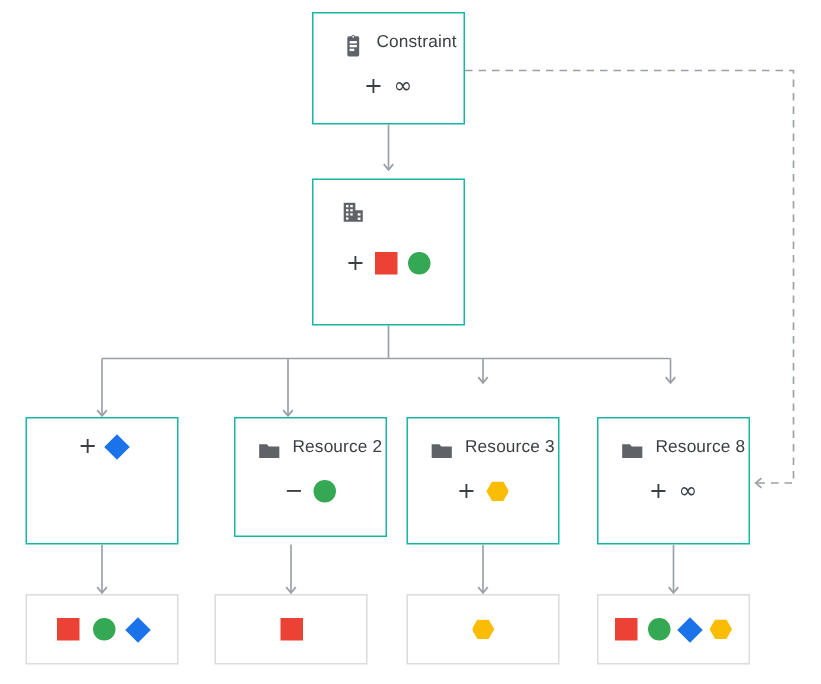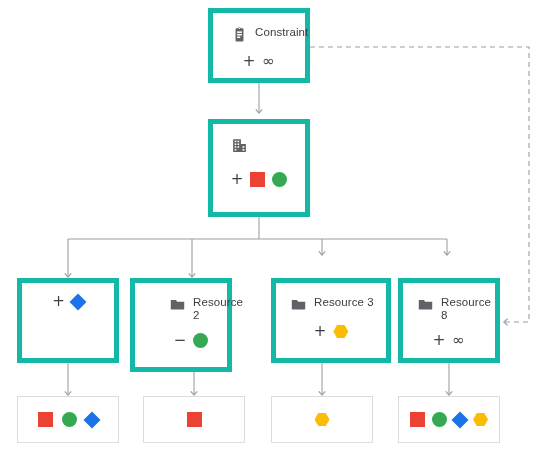--- a/index.html
+++ b/index.html
@@ -23,21 +23,21 @@
     left: 0;
     top: 0;
     width: 547px;
     height: 456px;
     pointer-events: none;
   }
   .node {
     position: absolute;
     box-sizing: border-box;
     background: #ffffff;
-    border: 5px solid #14b8a6;
+    border: 1px solid #14b8a6;
   }
   .node-head {
     display: flex;
     align-items: flex-start;
     gap: 7px;
     padding: 13px 0 0 18px;
   }
   .node-icon {
     flex: 0 0 auto;
     width: 17px;
@@ -173,34 +173,34 @@
     </div>
   </div>
 
   <div class="node" style="left:17px; top:278px; width:102px; height:85px;">
     <div class="node-body">
       <span class="op">+</span>
       <span class="shape di" style="background:#1A73E8;"></span>
     </div>
   </div>
 
-  <div class="node" style="left:130px; top:278px; width:102px; height:94px;padding-left:20px;">
+  <div class="node" style="left:156px; top:278px; width:102px; height:80px;">
     <div class="node-head" style="padding-left:14px;">
       <svg class="node-icon" viewBox="0 0 24 24">
         <path fill="#5f6368" d="M2.5 5.8h7.2l1.9 2.3h9.9V18a.9.9 0 0 1-.9.9H3.4a.9.9 0 0 1-.9-.9V5.8Z"></path>
       </svg>
       <div class="node-label">Resource 2</div>
     </div>
     <div class="node-body">
       <span class="op">−</span>
       <span class="shape ci" style="background:#34A853;"></span>
     </div>
   </div>
 
-  <div class="node" style="left:271px; top:278px; width:120px; height:85px;">
+  <div class="node" style="left:271px; top:278px; width:102px; height:85px;">
     <div class="node-head" style="padding-left:14px;">
       <svg class="node-icon" viewBox="0 0 24 24">
         <path fill="#5f6368" d="M2.5 5.8h7.2l1.9 2.3h9.9V18a.9.9 0 0 1-.9.9H3.4a.9.9 0 0 1-.9-.9V5.8Z"></path>
       </svg>
       <div class="node-label">Resource 3</div>
     </div>
     <div class="node-body">
       <span class="op">+</span>
       <span class="shape hx" style="background:#FBBC04;"></span>
     </div>

